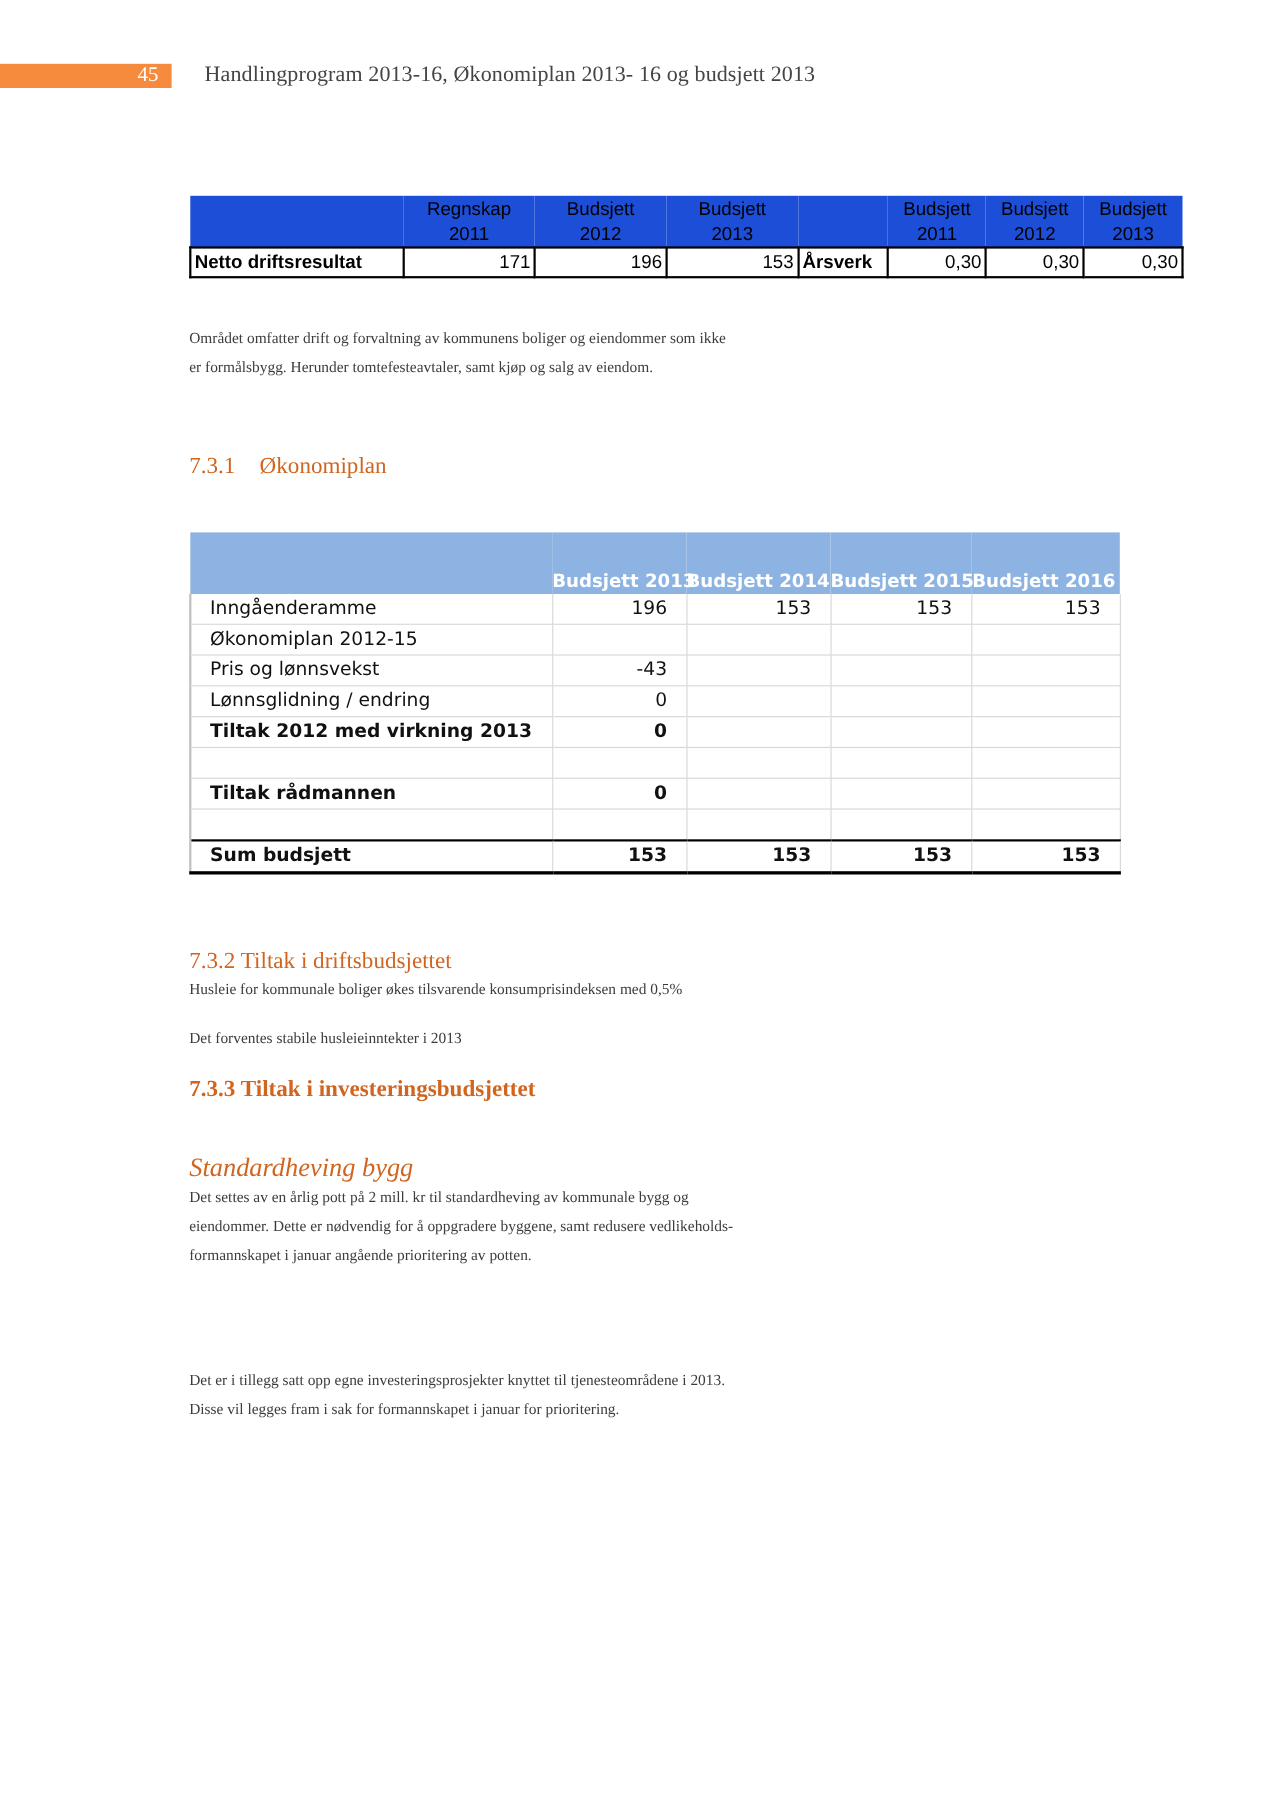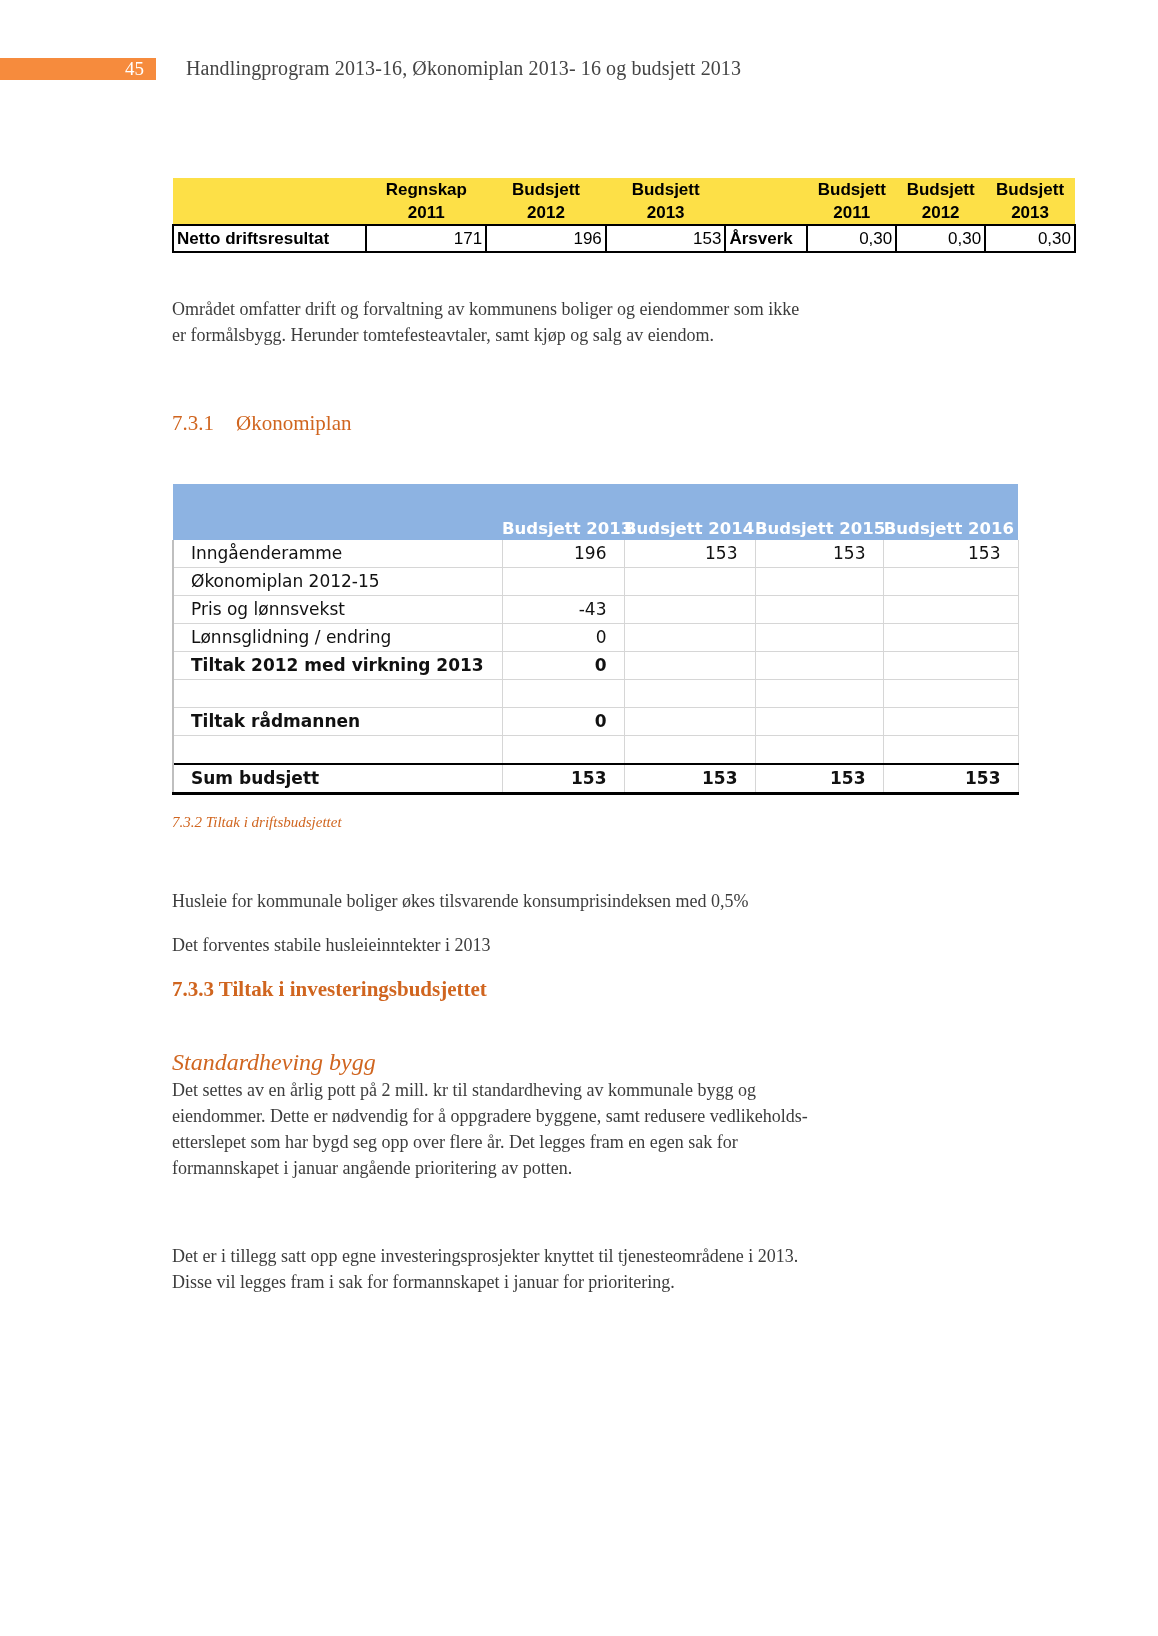--- a/index.html
+++ b/index.html
@@ -9,27 +9,27 @@
   
   .hdr-bar { position:absolute; left:0; top:58px; width:156px; height:22px; background:#f68b3d; }
   .hdr-num { position:absolute; right:12px; top:0; line-height:22px; color:#ffffff;
              font-family:"Liberation Serif", serif; font-size:19px; }
   .hdr-title { position:absolute; left:186px; top:57px; font-family:"Liberation Serif", serif;
                font-size:20px; color:#444; letter-spacing:0.1px; }
 
   
   .t1 { position:absolute; left:172px; top:178px; width:904px; border-collapse:collapse;
         font-family:"Liberation Sans", sans-serif; font-size:17px; color:#000; }
-  .t1 th { background:#fde047; font-weight:bold; text-align:center; padding:0; line-height:23px; height:46px; }
+  .t1 th { background:#1d4ed8; font-weight:normal; text-align:center; padding:0; line-height:23px; height:46px; }
   .t1 td { border:2px solid #000; height:25px; padding:0 3px; line-height:25px; font-weight:normal; }
   .t1 td.num { text-align:right;margin-top:28px; }
   .t1 td.lbl { font-weight:bold; text-align:left; }
 
   
-  .p { position:absolute; left:172px; font-family:"Liberation Serif", serif; font-size:18px; color:#3c3c3c; line-height:26px; }
+  .p { position:absolute; left:172px; font-family:"Liberation Serif", serif; font-size:14px; color:#3c3c3c; line-height:26px; }
   .h-orange { position:absolute; left:172px; font-family:"Liberation Serif", serif; color:#d0651f; }
 
   
   .t2wrap { position:absolute; left:172px; top:484px; width:845px; }
   .t2 { width:845px; border-collapse:collapse; font-family:"DejaVu Sans", sans-serif; font-size:17px; color:#111; table-layout:fixed; }
   .t2 th { background:#8db3e2; color:#ffffff; font-weight:bold; text-align:right; padding:0 4px 2px 0; height:54px;
            vertical-align:bottom; white-space:nowrap; font-size:16.5px; }
   .t2 td { height:27px; border-bottom:1px solid #d6d6d6; border-right:1px solid #d6d6d6; padding:0 17px; line-height:27px; white-space:nowrap; }
   .t2 td.lbl { text-align:left; border-left:2px solid #bfbfbf; }
   .t2 td.num { text-align:right; }
@@ -167,30 +167,29 @@
           <td class="lbl">Sum budsjett</td>
           <td class="num">153</td>
           <td class="num">153</td>
           <td class="num">153</td>
           <td class="num">153</td>
         </tr>
       </tbody>
   </table>
 </div>
 
-<div class="h-orange" style="top:814px; font-size:15px;font-style:italic;">7.3.2  Tiltak i driftsbudsjettet</div>
+<div class="h-orange" style="top:861px; font-size:21px;">7.3.2  Tiltak i driftsbudsjettet</div>
 <div class="p" style="top:888px;">Husleie for kommunale boliger økes tilsvarende konsumprisindeksen med 0,5%</div>
 <div class="p" style="top:932px;text-align:right;">Det forventes stabile husleieinntekter i 2013</div>
 
 <div class="h-orange" style="top:977px; font-size:21px; font-weight:bold;">7.3.3  Tiltak i investeringsbudsjettet</div>
 
 <div class="h-orange" style="top:1049px; font-size:24px; font-style:italic;">Standardheving bygg</div>
 <div class="p" style="top:1077px;">
   <div>Det settes av en årlig pott på 2 mill. kr til standardheving av kommunale bygg og</div>
   <div>eiendommer. Dette er nødvendig for å oppgradere byggene, samt redusere vedlikeholds-</div>
-  <div>etterslepet som har bygd seg opp over flere år. Det legges fram en egen sak for</div>
   <div>formannskapet i januar angående prioritering av potten.</div>
 </div>
 
 <div class="p" style="top:1243px;">
   <div>Det er i tillegg satt opp egne investeringsprosjekter knyttet til tjenesteområdene i 2013.</div>
   <div>Disse vil legges fram i sak for formannskapet i januar for prioritering.</div>
 </div>
 
 </body></html>

